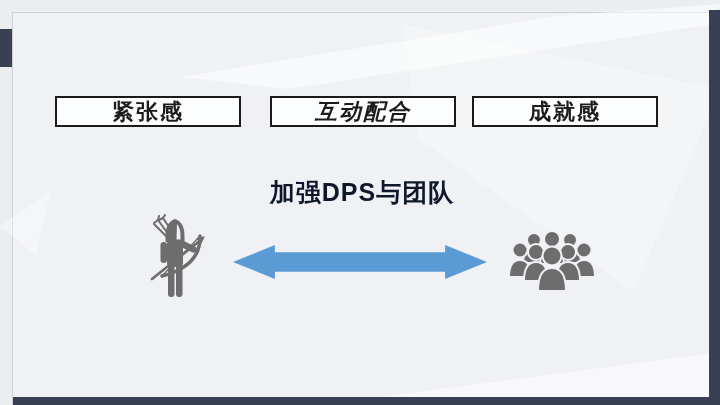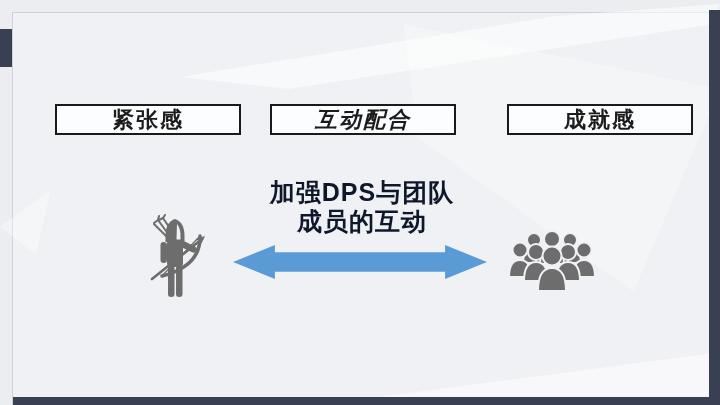--- a/index.html
+++ b/index.html
@@ -31,23 +31,23 @@
   .accent{position:absolute;background:var(--accent-dark);}
   .accent-left{left:0;top:29px;width:12px;height:38px;}
   .accent-right{left:709px;top:10px;width:11px;height:395px;}
   .accent-bottom{left:13px;top:397px;width:707px;height:8px;}
   
   .concept-box{
     position:absolute;top:96px;width:186px;height:31px;
     background:#fcfdff;border:2px solid var(--box-border);
     box-sizing:border-box;
     display:flex;align-items:center;justify-content:center;
-    font-size:22px;font-weight:bold;color:#1c1c1c;letter-spacing:2px;margin-top:8px;
+    font-size:22px;font-weight:bold;color:#1c1c1c;letter-spacing:2px;
   }
-  .box-1{left:55px;} .box-2{left:270px;font-style:italic;} .box-3{left:507px;}
+  .box-1{left:55px;} .box-2{left:270px;font-style:italic;} .box-3{left:472px;}
   
   .center-title{
     position:absolute;left:212px;top:178px;width:300px;
     text-align:center;font-size:25px;font-weight:bold;color:#0f172a;
     line-height:29px;letter-spacing:1px;
   }
   
   .archer{position:absolute;left:143px;top:214px;}
   .crowd{position:absolute;left:509px;top:229px;}
   .double-arrow{
@@ -77,21 +77,20 @@
   </div>
   <div class="concept-box box-2">
     <span>互动配合</span>
   </div>
   <div class="concept-box box-3">
     <span>成就感</span>
   </div>
 
   <div class="center-title">
     <div>加强DPS与团队</div>
-    <div>成员的互动</div>
   </div>
 
   <svg class="archer" width="64" height="94" viewBox="0 0 64 94">
     <g fill="#6d6d6d" stroke="none">
 
       <g stroke="#6d6d6d" stroke-width="2" stroke-linecap="round">
         <path d="M15,6 L26,21"></path>
         <path d="M20,4 L30,19"></path>
         <path d="M11,10 L24,23"></path>
         <path d="M15,6 l-4,3 M15,6 l1,-4 M20,4 l-4,2 M20,4 l2,-3"></path>

